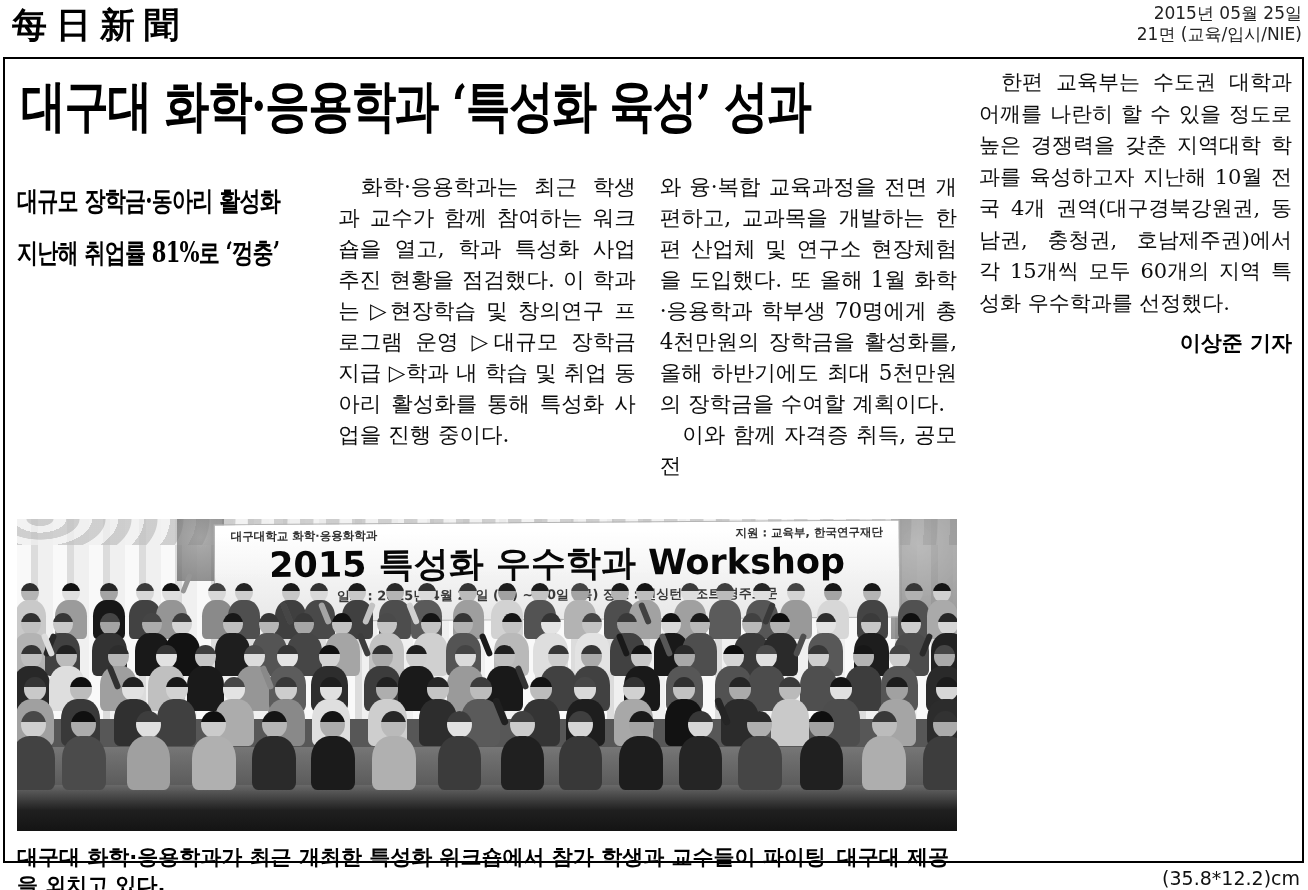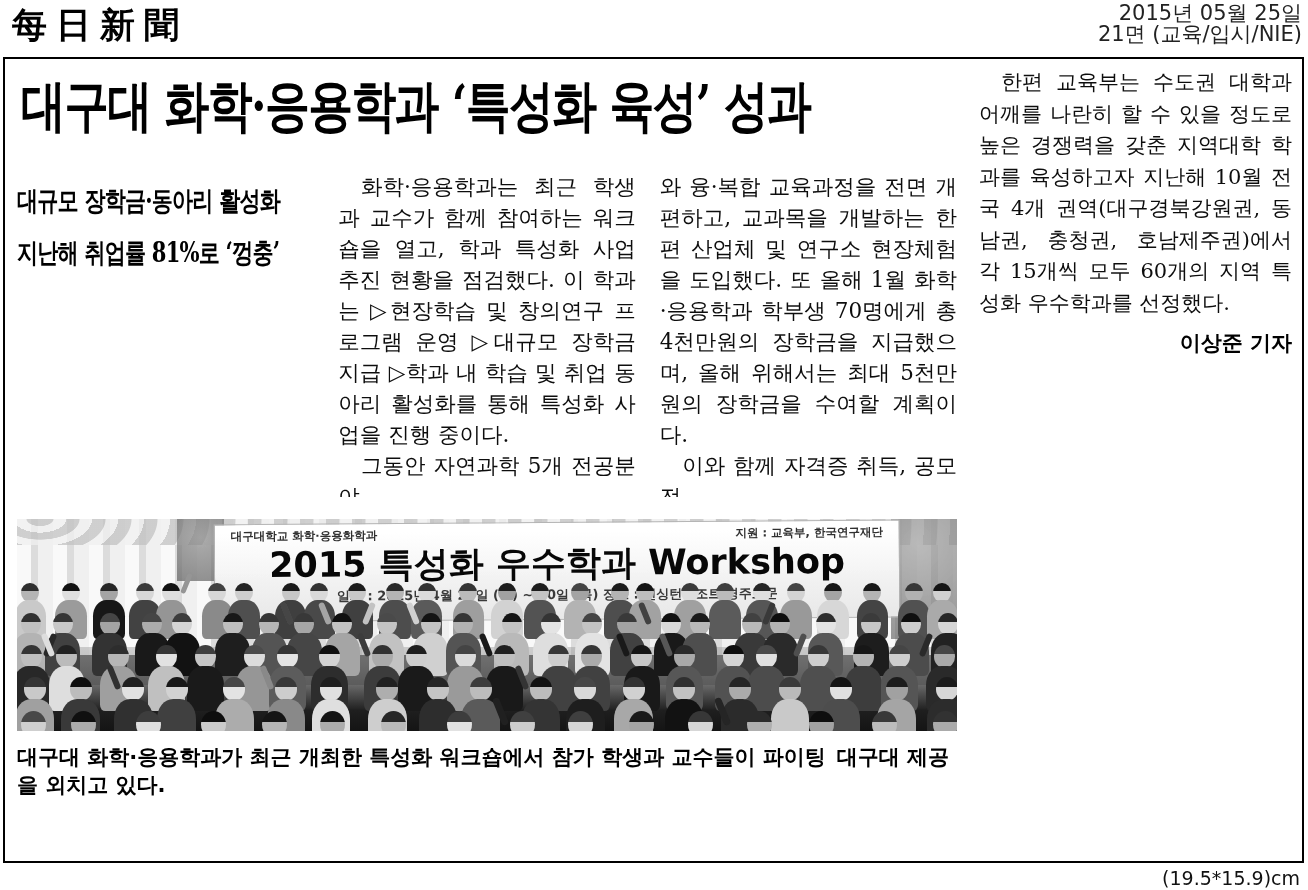--- a/index.html
+++ b/index.html
@@ -3,21 +3,21 @@
 <meta charset="utf-8">
 <style>
   html,body{margin:0;padding:0;background:#fff;}
   .page{position:relative;width:1308px;height:890px;background:#fff;color:#111;
         font-family:"DejaVu Serif",serif;overflow:hidden;}
 
   
   .np-logo{position:absolute;top:2px;left:12px;font-size:35px;font-weight:900;
            letter-spacing:9px;font-family:"DejaVu Serif",serif;color:#000;}
   .dateblock{position:absolute;top:3px;right:6px;text-align:right;
-             font-family:"DejaVu Sans",sans-serif;font-size:21px;line-height:21px;color:#222;}
+             font-family:"DejaVu Sans",sans-serif;font-size:17px;line-height:21px;color:#222;}
 
   
   .article-box{position:absolute;top:57px;left:3px;right:4px;bottom:27px;
                border:2px solid #000;display:flex;background:#fff;}
   .main-area{width:962px;box-sizing:border-box;padding:6px 10px 0 12px;position:relative;}
 
   .headline{margin:4px 0 0 4px;white-space:nowrap;height:70px;overflow:visible;}
   .headline span{display:inline-block;font-size:56px;font-weight:bold;letter-spacing:-2px;
                  transform:scale(0.80,1);transform-origin:left top;color:#000;}
 
@@ -25,21 +25,21 @@
   .col{flex:1;min-width:0;}
   .body{font-size:21.5px;line-height:31px;text-align:justify;word-break:break-all;
         margin:0;color:#0d0d0d;}
   .indent{text-indent:1.05em;}
   .subhead{margin:4px 0 16px 0;}
   .subhead div{white-space:nowrap;}
   .subhead span{display:inline-block;font-size:27px;font-weight:bold;line-height:52px;
                 letter-spacing:-1px;transform:scaleX(0.78);transform-origin:left center;color:#000;}
 
   
-  .photo{position:relative;width:940px;height:212px;margin-top:22px;overflow:hidden;
+  .photo{position:relative;width:940px;height:312px;margin-top:22px;overflow:hidden;
          background:#c2410c;filter:grayscale(1) contrast(1.04);}
   .curtain{position:absolute;left:0;top:0;right:0;height:64%;
      background:repeating-linear-gradient(90deg,#f4f4f4 0 14px,#d8d8d8 14px 21px,#ececec 21px 36px);}
   .curtain-swag{position:absolute;left:0;top:0;right:0;height:26px;opacity:.75;
      background:repeating-radial-gradient(ellipse 46px 24px at 23px 0,#bfbfbf 0 13px,#ececec 14px 26px);}
   .darkpatch-left{position:absolute;left:17%;top:0;width:5%;height:62px;
      background:radial-gradient(circle at 50% 30%,#8d8d8d,#5f5f5f);opacity:.7;}
   .darkpatch-right{position:absolute;right:0;top:0;width:7%;height:120px;opacity:.65;
      background:radial-gradient(circle at 40% 20%,#9b9b9b,#606060),
                 radial-gradient(circle 2px at 30% 30%,#fff 0 2px,transparent 3px);}
@@ -99,24 +99,23 @@
 
       <div class="columns">
         <div class="col">
           <div class="subhead">
             <div><span>대규모 장학금·동아리 활성화</span></div>
             <div><span>지난해 취업률 81%로 ‘껑충’</span></div>
           </div>
         </div>
         <div class="col">
           <p class="body indent">화학·응용학과는 최근 학생과 교수가 함께 참여하는 워크숍을 열고, 학과 특성화 사업 추진 현황을 점검했다. 이 학과는 ▷현장학습 및 창의연구 프로그램 운영 ▷대규모 장학금 지급 ▷학과 내 학습 및 취업 동아리 활성화를 통해 특성화 사업을 진행 중이다.</p>
-          <p class="body indent">그동안 자연과학 5개 전공분야</p>
         </div>
         <div class="col">
-          <p class="body">와 융·복합 교육과정을 전면 개편하고, 교과목을 개발하는 한편 산업체 및 연구소 현장체험을 도입했다. 또 올해 1월 화학·응용학과 학부생 70명에게 총 4천만원의 장학금을 지급했으며, 올해 위해서는 최대 5천만원의 장학금을 수여할 계획이다.</p>
+          <p class="body">와 융·복합 교육과정을 전면 개편하고, 교과목을 개발하는 한편 산업체 및 연구소 현장체험을 도입했다. 또 올해 1월 화학·응용학과 학부생 70명에게 총 4천만원의 장학금을 활성화를, 올해 하반기에도 최대 5천만원의 장학금을 수여할 계획이다.</p>
           <p class="body indent">이와 함께 자격증 취득, 공모전</p>
         </div>
       </div>
 
       <figure class="photo" style="margin:22px 0 0 0;">
         <div class="curtain"></div>
         <div class="curtain-swag"></div>
         <div class="darkpatch-left"></div>
         <div class="darkpatch-right"></div>
         <div class="sparkles"></div>
@@ -589,14 +588,14 @@
       </div>
     </div>
 
     <aside class="aside-col">
       <p class="body indent">한편 교육부는 수도권 대학과 어깨를 나란히 할 수 있을 정도로 높은 경쟁력을 갖춘 지역대학 학과를 육성하고자 지난해 10월 전국 4개 권역(대구경북강원권, 동남권, 충청권, 호남제주권)에서 각 15개씩 모두 60개의 지역 특성화 우수학과를 선정했다.</p>
       <div class="byline">이상준 기자</div>
     </aside>
 
   </div>
 
-  <div class="size-note">(19.5*15.9)cm</div>
+  <div class="size-note">(35.8*12.2)cm</div>
 </div>
 
 </body></html>

